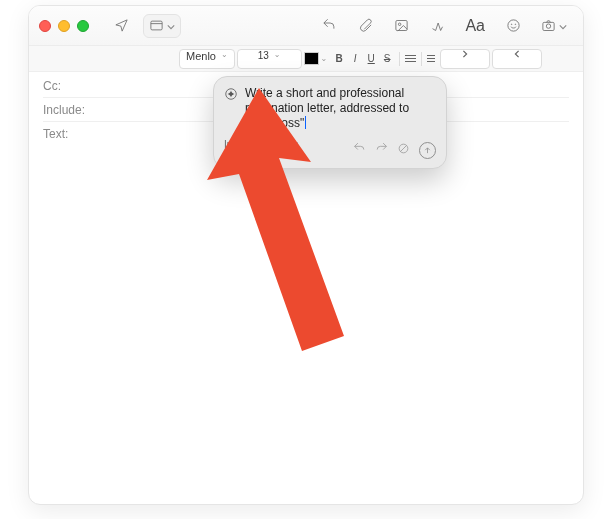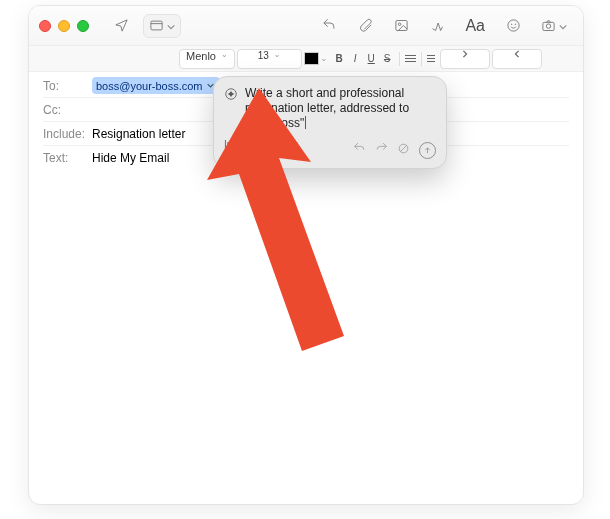--- a/index.html
+++ b/index.html
@@ -229,43 +229,28 @@
     </div>
     <div class="fm-btn sm">
       <svg width="8" height="8" viewBox="0 0 10 10" fill="none" stroke="#666" stroke-width="1.5">
           <path d="M7 1L3 5l4 4"></path>
         </svg>
     </div>
   </div>
 
   <div class="hdrfields">
     <div class="fld">
-      <span class="lab">To:</span>
-      <span class="val">
-        <span class="pill">
-          <span>boss@your-boss.com</span>
-          <svg viewBox="0 0 10 10" fill="none" stroke-width="1.5">
-              <path d="M1 3l4 4 4-4"></path>
-            </svg>
-        </span>
-      </span>
-    </div>
-    <div class="fld">
       <span class="lab">Cc:</span>
       <span class="val"></span>
     </div>
     <div class="fld">
       <span class="lab">Include:</span>
-      <span class="val">Resignation letter</span>
     </div>
     <div class="fld" style="border-bottom:none">
       <span class="lab">Text:</span>
-      <span class="val">
-        <span>Hide My Email</span>
-      </span>
     </div>
   </div>
 
   <div class="bodyarea"></div>
 
   <div class="pop">
     <div class="pop-row">
       <div class="pop-icon">
         <svg viewBox="0 0 24 24" fill="none" stroke="#575757" stroke-width="1.4">
           <circle cx="12" cy="12" r="9"></circle>

